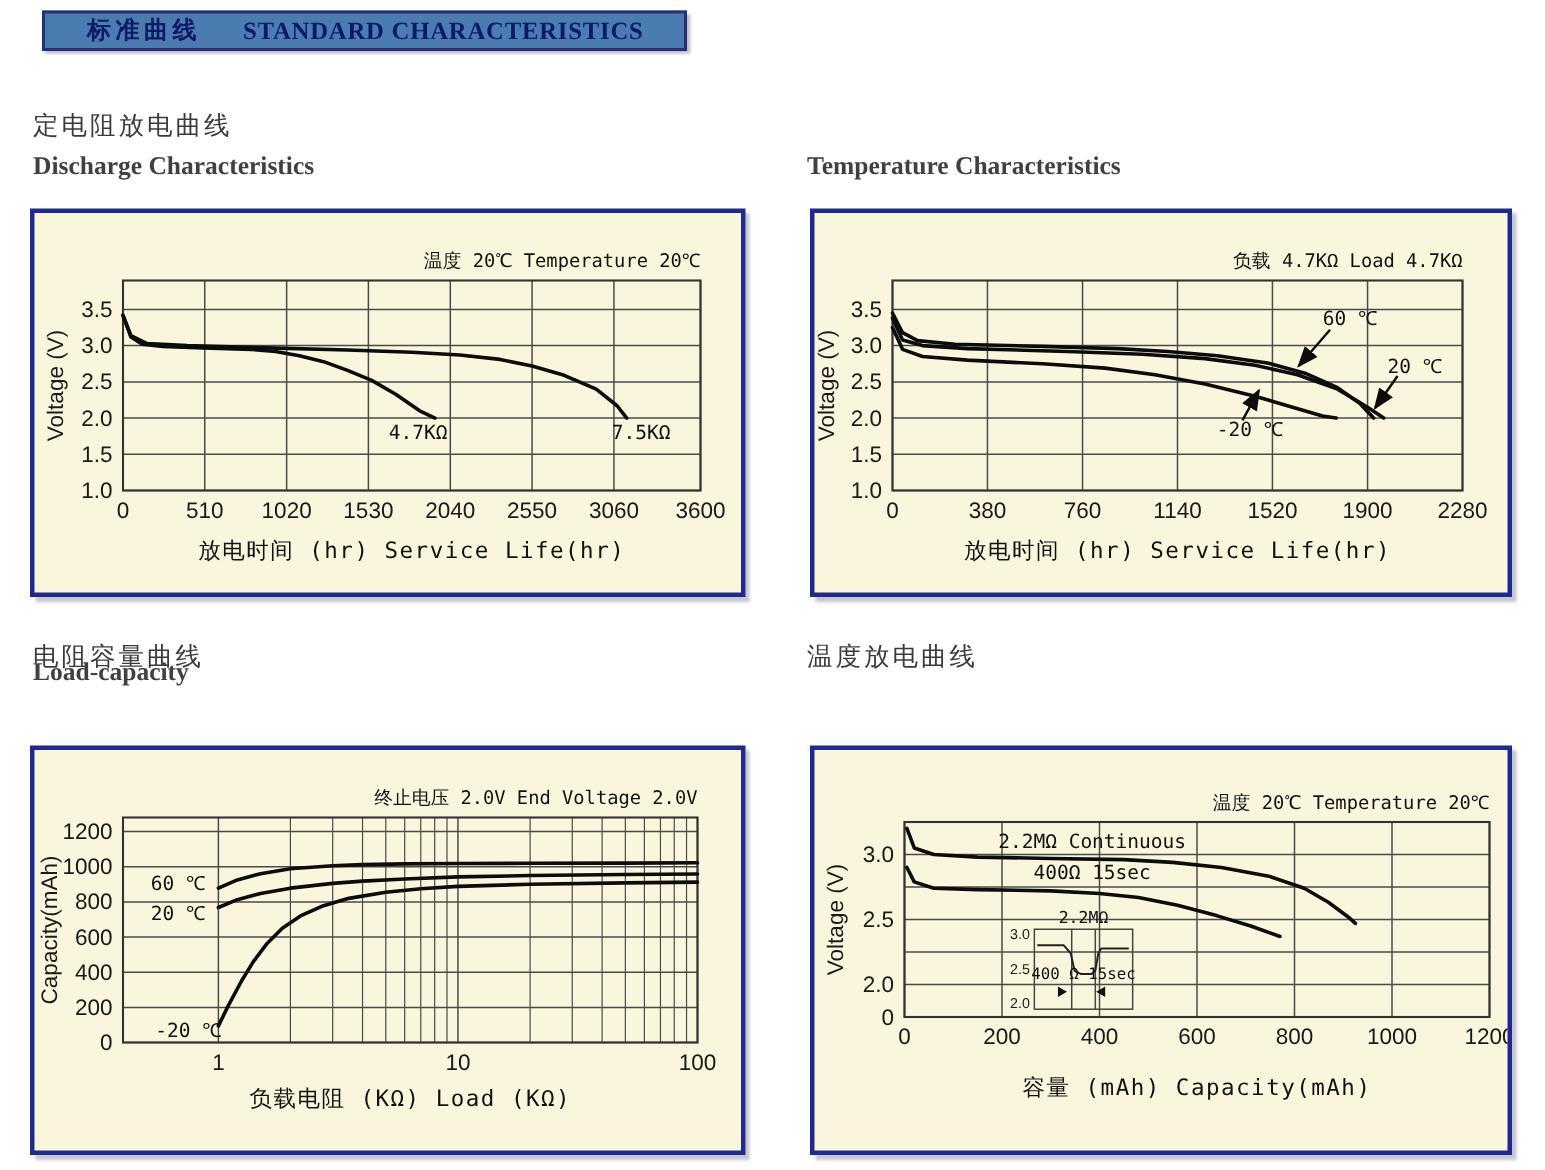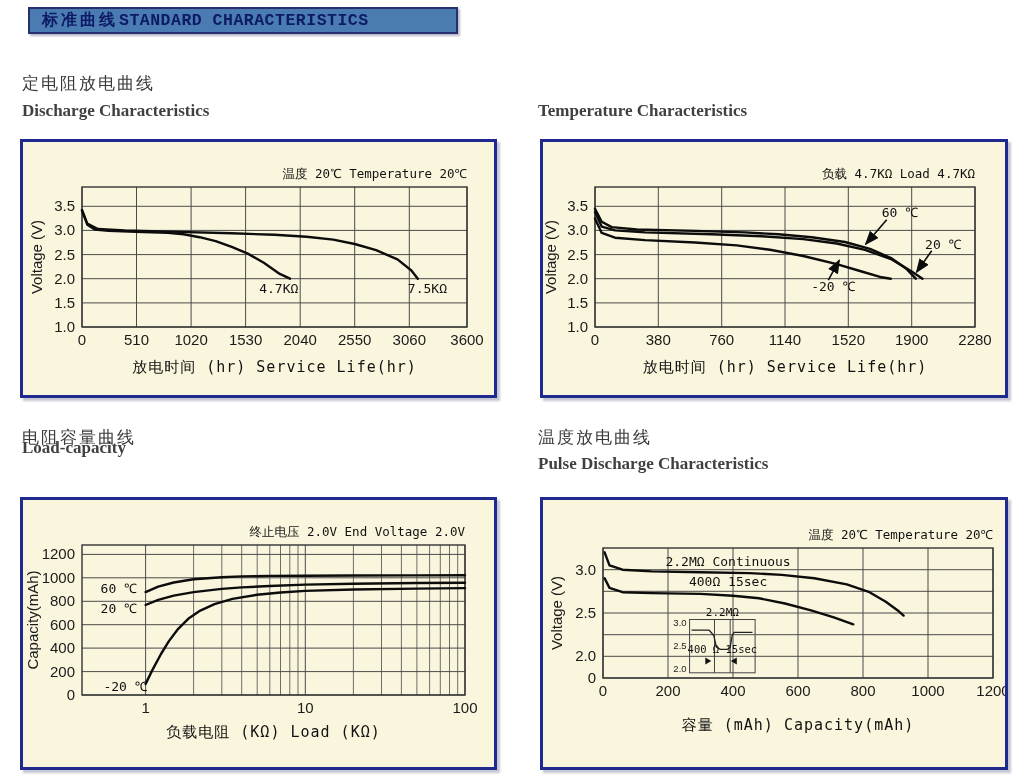--- a/index.html
+++ b/index.html
@@ -1,23 +1,23 @@
 <!DOCTYPE html>
 <html style="--banner-bg: #4a7cb2; --banner-border: #27306f; --banner-text: #0d1a66; --panel-bg: #faf6dd; --panel-border: #202a8e;"><head>
 <meta charset="utf-8">
 <style>
   html,body{margin:0;padding:0;background:#ffffff;}
   .page{position:relative;width:1030px;height:780px;background:#ffffff;overflow:hidden;
         font-family:"Liberation Sans",sans-serif;}
   .banner{position:absolute;left:28px;top:7px;width:430px;height:27px;
           background:var(--banner-bg,#4a7cb2);border:2px solid var(--banner-border,#27306f);
-          box-sizing:border-box;display:flex;align-items:center;gap:1px;padding-left:12px;
+          box-sizing:border-box;display:flex;align-items:center;gap:28px;padding-left:28px;
           box-shadow:2px 2px 2px rgba(90,95,130,.45);}
   .banner .cn{font-size:16px;font-weight:bold;color:var(--banner-text,#0d1a66);letter-spacing:3px;}
-  .banner .en{font-family:Liberation Mono, monospace;font-size:16.5px;font-weight:bold;
+  .banner .en{font-family:Liberation Serif, serif;font-size:16.5px;font-weight:bold;
               color:var(--banner-text,#0d1a66);letter-spacing:.5px;}
   .sec-cn{position:absolute;font-size:17px;color:#3a3a3a;letter-spacing:2px;}
   .sec-en{position:absolute;font-family:"Liberation Serif",serif;font-size:17px;font-weight:bold;color:#404040;}
   .panel{position:absolute;background:var(--panel-bg,#faf6dd);border:3px solid var(--panel-border,#202a8e);
          box-sizing:border-box;box-shadow:3px 3px 2px rgba(110,110,145,.4);}
   .panel svg{position:absolute;left:0;top:0;display:block;}
 </style>
 </head>
 <body>
 
@@ -27,21 +27,20 @@
     <span class="cn">标准曲线</span>
     <span class="en">STANDARD CHARACTERISTICS</span>
   </div>
 
   <div class="sec-cn" style="left:22px;top:72px">定电阻放电曲线</div>
   <div class="sec-en" style="left:22px;top:101px">Discharge Characteristics</div>
   <div class="sec-en" style="left:538px;top:101px">Temperature Characteristics</div>
   <div class="sec-cn" style="left:22px;top:426px">电阻容量曲线</div>
   <div class="sec-en" style="left:22px;top:438px">Load-capacity</div>
   <div class="sec-cn" style="left:538px;top:426px">温度放电曲线</div>
-  <div class="sec-en" style="left:538px;top:454px">Pulse Discharge Characteristics</div>
 
   <div class="panel" style="left:20px;top:139px;width:477px;height:259px">
       <svg xmlns="http://www.w3.org/2000/svg" width="471" height="253">
         <defs>
           <marker id="ah-c1" markerWidth="10" markerHeight="8" refX="8" refY="3.5" orient="auto">
             <path d="M0,0L9,3.5L0,7Z" fill="#0c0c0c"></path>
           </marker>
         </defs>
         <g stroke="#4a4a4a" stroke-width="1">
           <line x1="59.0" y1="45" x2="59.0" y2="185"></line>

